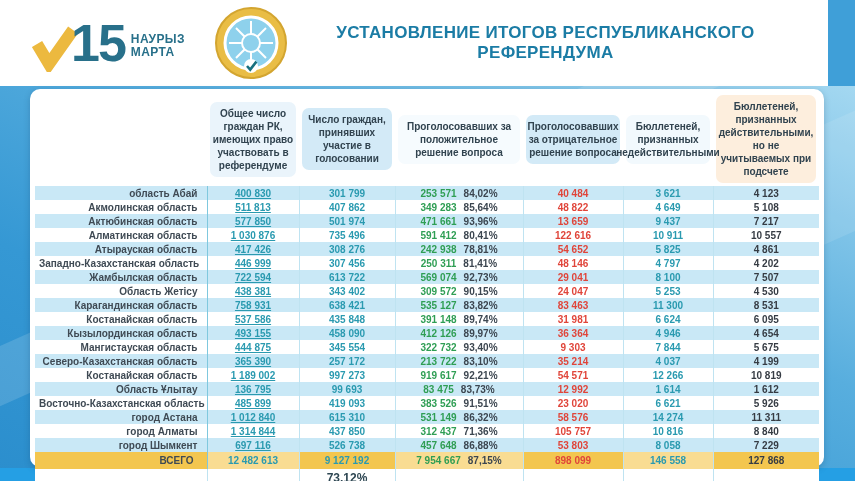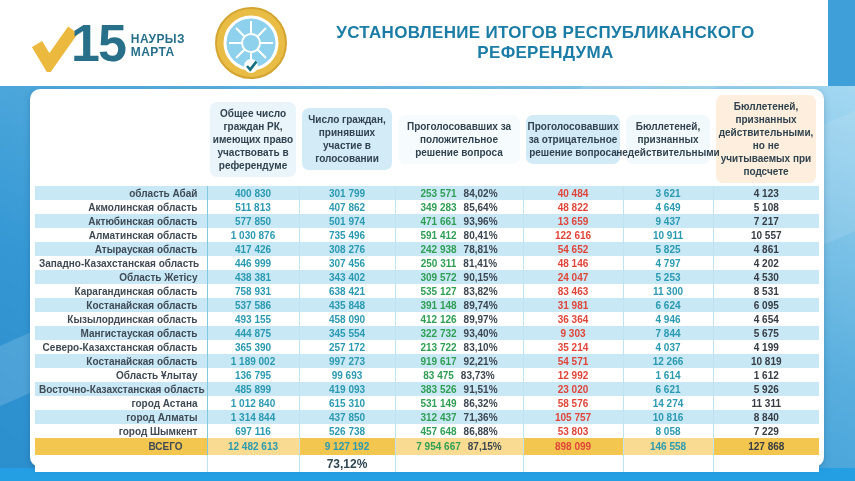--- a/index.html
+++ b/index.html
@@ -57,33 +57,33 @@
     border-radius:7px;margin:3px;padding:5px 2px;min-height:38px;box-sizing:border-box;
   }
   .hc1{background:#eaf4fb;} .hc2{background:#d3eaf7;} .hc3{background:#f6fbfe;}
   .hc4{background:#d3eaf7;} .hc5{background:#f2f9fd;} .hc6{background:#fdeedd;}
   tbody td,tfoot td{
     height:14px;padding:0 4px;font-size:10px;font-weight:bold;text-align:center;
     white-space:nowrap;overflow:hidden;border-left:1px solid #bfe3f1;
   }
   tbody td:first-child,tfoot td:first-child{border-left:none;}
   tbody td.region{text-align:right;padding-right:9px;color:#3f4a54;border-right:1px solid #7fc8de;border-left:none;}
-  tbody td.region + td{border-left:none;}
+  tbody td.region + td{border-left:none;text-decoration:underline;}
   tfoot td.region + td{border-left:none;}
   tbody tr:nth-child(odd) td{background:#c9e8f6;}
   .teal{color:#2a9ab0;}
   .green{color:#2f9e54;}
   .red{color:#e0453a;}
   .dark{color:#363c44;}
   .yes-td{padding:0 2px;}
   .yes-wrap{display:flex;align-items:center;justify-content:center;gap:7px;}
   .yes-wrap .pct{color:#3c4650;}
   
   tfoot tr.total td{height:17px;}
-  tfoot td.region{text-align:right;padding-right:24px;color:#3f4a54;border-right:1px solid #7fc8de;border-left:none;}
+  tfoot td.region{text-align:right;padding-right:13px;color:#3f4a54;border-right:1px solid #7fc8de;border-left:none;}
   td.gd{background:#f3c64f;}
   td.gl{background:#f9dc92;}
   
   tfoot tr.turnout td{height:17px;background:#ffffff;font-size:12px;color:#2e4753;}
 </style>
 </head>
 <body>
 
 <div class="top-band">
   <div class="logo15">
@@ -231,20 +231,34 @@
       <div class="yes-wrap">
         <span class="green">250 311</span>
         <span class="pct">81,41%</span>
       </div>
     </td>
     <td class="red">48 146</td>
     <td class="teal">4 797</td>
     <td class="dark">4 202</td>
   </tr>
         <tr>
+    <td class="region">Жамбылская область</td>
+    <td class="teal">722 594</td>
+    <td class="teal">613 722</td>
+    <td class="yes-td">
+      <div class="yes-wrap">
+        <span class="green">569 074</span>
+        <span class="pct">92,73%</span>
+      </div>
+    </td>
+    <td class="red">29 041</td>
+    <td class="teal">8 100</td>
+    <td class="dark">7 507</td>
+  </tr>
+        <tr>
     <td class="region">Область Жетісу</td>
     <td class="teal">438 381</td>
     <td class="teal">343 402</td>
     <td class="yes-td">
       <div class="yes-wrap">
         <span class="green">309 572</span>
         <span class="pct">90,15%</span>
       </div>
     </td>
     <td class="red">24 047</td>

